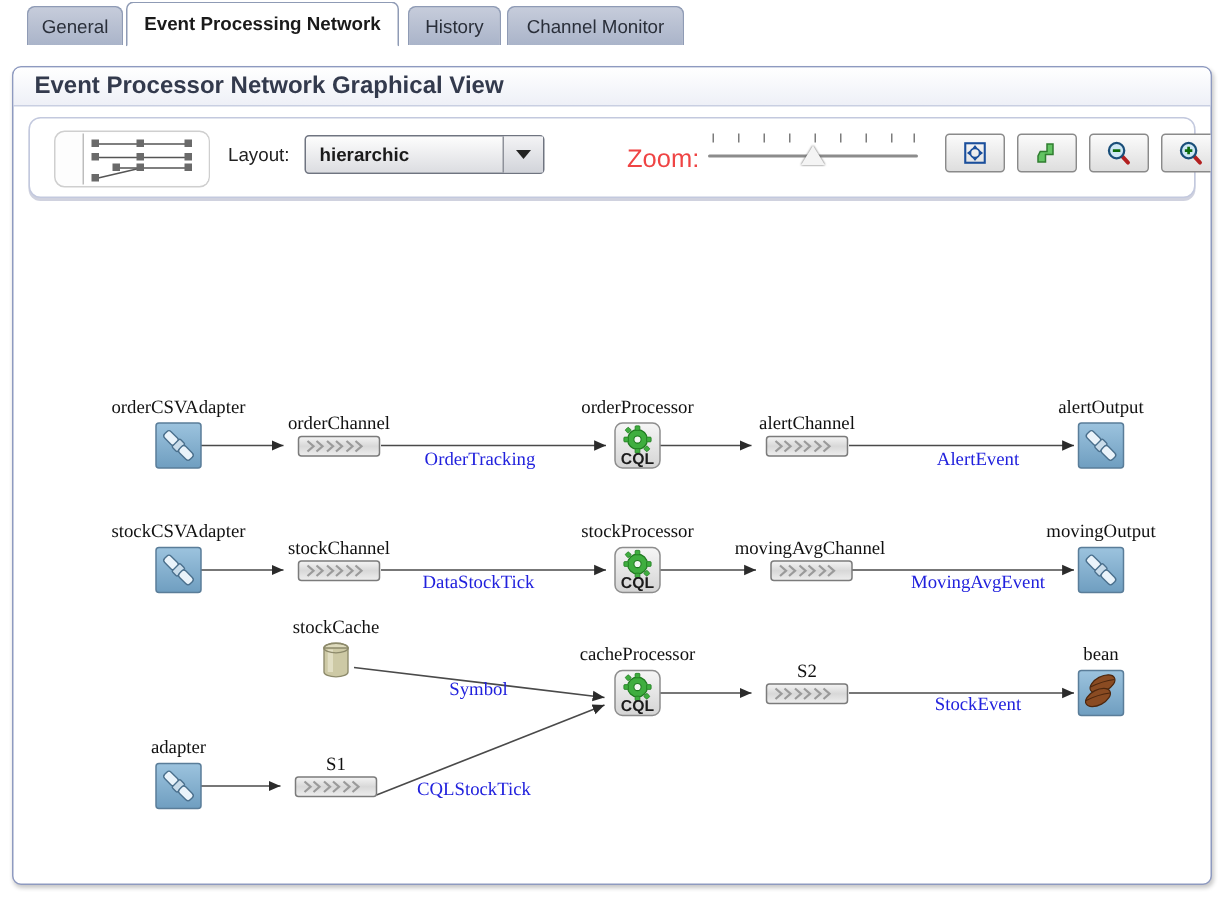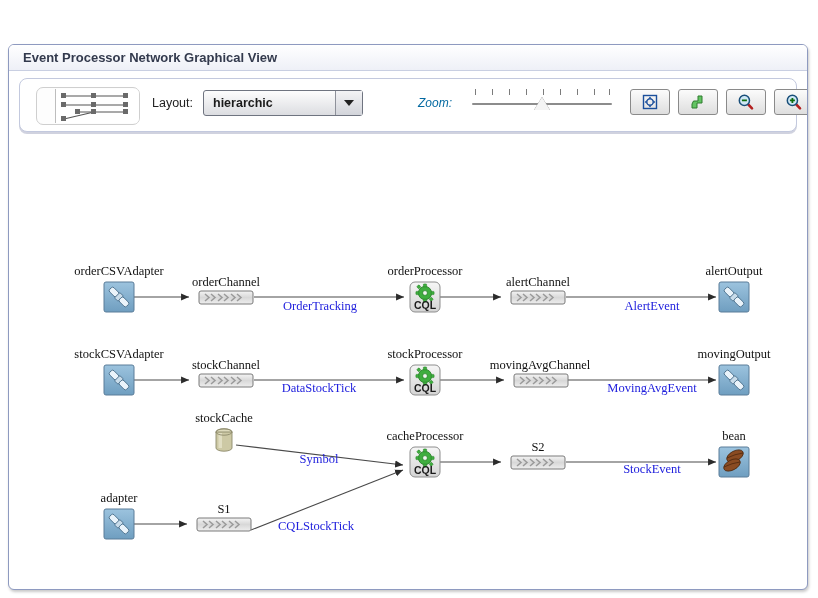--- a/index.html
+++ b/index.html
@@ -46,21 +46,21 @@
     box-shadow:1px 2px 3px rgba(0,0,0,.22);
     overflow:hidden;
   }
   .panel-title{
     position:absolute;left:0;top:0;width:798px;height:26px;
     box-sizing:border-box;
     background:linear-gradient(#ffffff,#eef0f7);
     border-bottom:1px solid #c9cfe2;
     display:flex;align-items:center;
     padding-left:14px;
-    font-size:13px;font-weight:bold;color:#333a4d;
+    font-size:16px;font-weight:bold;color:#333a4d;
     font-family:"Liberation Sans", sans-serif;
   }
 
   
   .toolbar{
     position:absolute;left:10px;top:33px;width:778px;height:54px;
     box-sizing:border-box;
     background:#ffffff;
     border:1px solid #c3c9de;
     border-radius:8px;
@@ -102,23 +102,22 @@
     width:26px;height:24px;border-left:1px solid #8e919a;
     display:flex;align-items:center;justify-content:center;
     background:linear-gradient(#f3f3f5,#d2d4da);
   }
   .caret{
     width:0;height:0;border-left:5px solid transparent;border-right:5px solid transparent;
     border-top:6px solid #222;
   }
   .lbl-zoom{
     position:absolute;left:398px;top:17px;
-    font-size:12px;color:#0369a1;
-    font-family:"Liberation Sans", sans-serif;
-    font-style:italic;
+    font-size:17px;color:#ef4444;
+    font-family:"Liberation Sans", sans-serif;
   }
   .slider{position:absolute;left:450px;top:10px;width:142px;height:30px;}
   .slider .ticks{position:absolute;left:5px;top:0;width:134px;height:7px;}
   .slider .tick{position:absolute;top:0;width:1px;height:6px;background:#7c7c7c;}
   .slider .track{position:absolute;left:2px;top:14px;width:140px;height:2px;
       background:#8c8c8c;border-radius:1px;}
   .slider .thumb{
     position:absolute;left:64px;top:8px;width:0;height:0;
     border-left:8px solid transparent;border-right:8px solid transparent;
     border-bottom:13px solid #f4f4f4;
@@ -149,20 +148,34 @@
     font-family:"Liberation Serif", serif;
     font-size:12.5px;fill:#2121dd;
   }
   .edge{stroke:#4a4a4a;stroke-width:1.1;fill:none;}
 </style>
 </head>
 <body>
 
 <div id="root">
 
+  <div class="tabstrip">
+    <div class="tab" style="left:18px;width:64px;">
+        <span>General</span>
+      </div>
+    <div class="tab active" style="left:84px;width:182px;">
+        <span>Event Processing Network</span>
+      </div>
+    <div class="tab" style="left:272px;width:62px;">
+        <span>History</span>
+      </div>
+    <div class="tab" style="left:338px;width:118px;">
+        <span>Channel Monitor</span>
+      </div>
+  </div>
 
   <div class="panel">
 
     <div class="panel-title">
       <span>Event Processor Network Graphical View</span>
     </div>
 
     <div class="toolbar">
 
       <div class="layout-preview">

